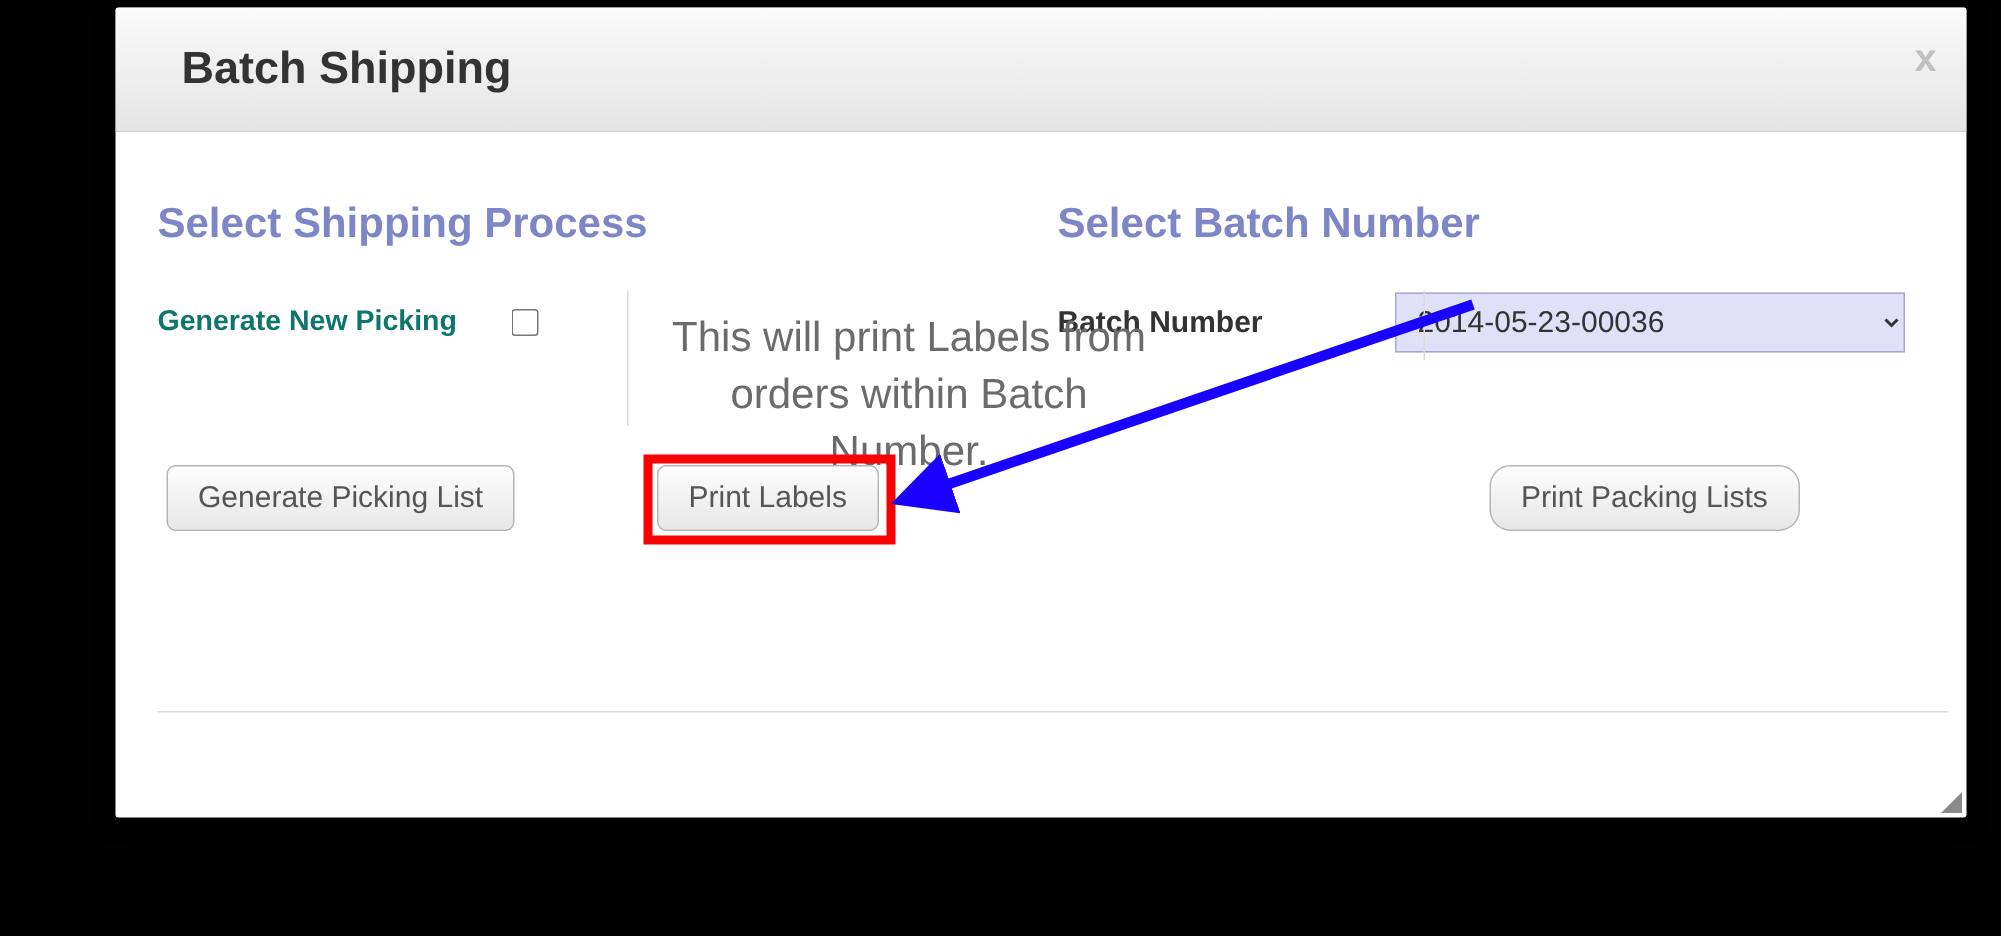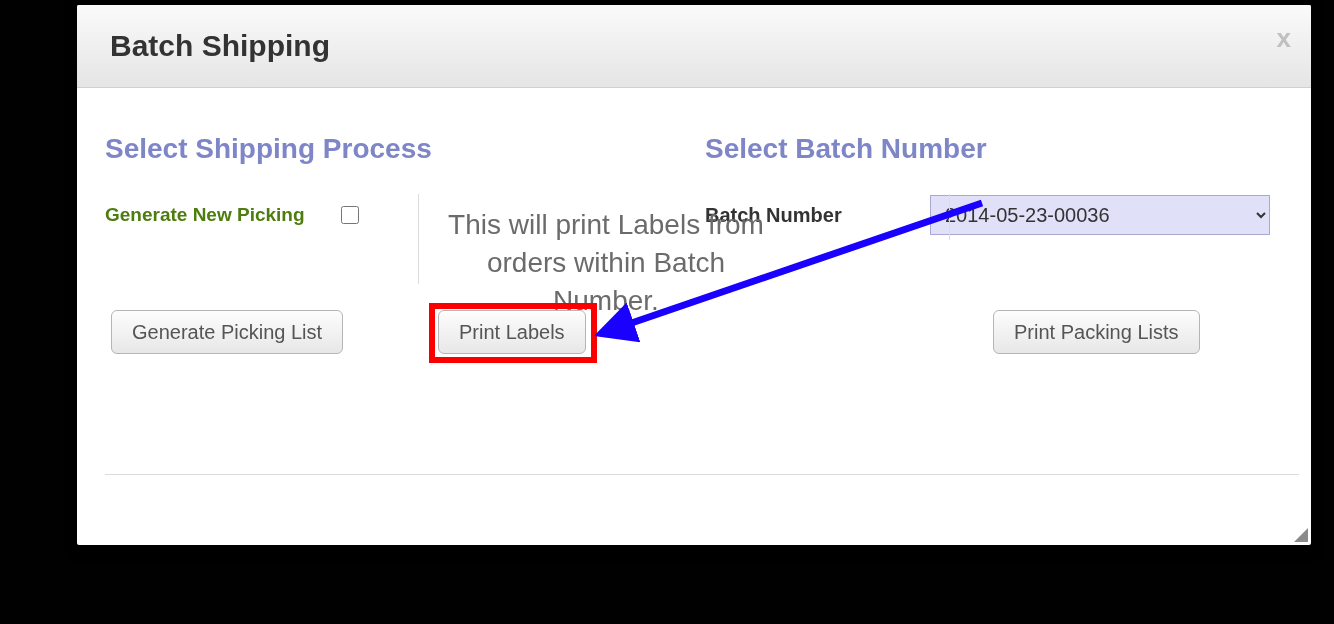--- a/index.html
+++ b/index.html
@@ -22,21 +22,21 @@
     border-radius: 2px;
     overflow: hidden;
   }
   .modal-header {
     position: relative;
     height: 82px;
     background: linear-gradient(to bottom, #fafafa 0%, #e5e5e5 100%);
     border-bottom: 1px solid #d0d0d0;
     display: flex;
     align-items: center;
-    padding-left: 33px;
+    padding-left: 44px;
   }
   .modal-title {
     font-size: 30px;
     font-weight: bold;
     color: #333333;
   }
   .modal-close {
     position: absolute;
     top: 18px;
     right: 20px;
@@ -69,21 +69,21 @@
   }
   .option-row {
     display: flex;
     align-items: center;
     height: 40px;
   }
   .option-label {
     width: 232px;
     font-size: 19px;
     font-weight: bold;
-    color: #4d7c0f;
+    color: #0f766e;
   }
   .option-check {
     width: 18px;
     height: 18px;
   }
   .vline {
     position: absolute;
     left: 341px;
     top: 106px;
     width: 1px;
@@ -142,21 +142,21 @@
     border: 1px solid #b5b5b5;
     border-radius: 6px;
     font-size: 20px;
     color: #555555;
     cursor: pointer;
     white-space: nowrap;
   }
   #btn-picking { left: 6px; }
   #btn-labels  { left: 333px; }
   #btn-genall  { left: 610px; }
-  #btn-packing { left: 888px; }
+  #btn-packing { left: 888px; border-radius: 14px; }
   .highlight-print {
     position: absolute;
     left: 352px;
     top: 215px;
     width: 168px;
     height: 60px;
     border: 6px solid #fb0000;
     box-sizing: border-box;
     pointer-events: none;
   }

